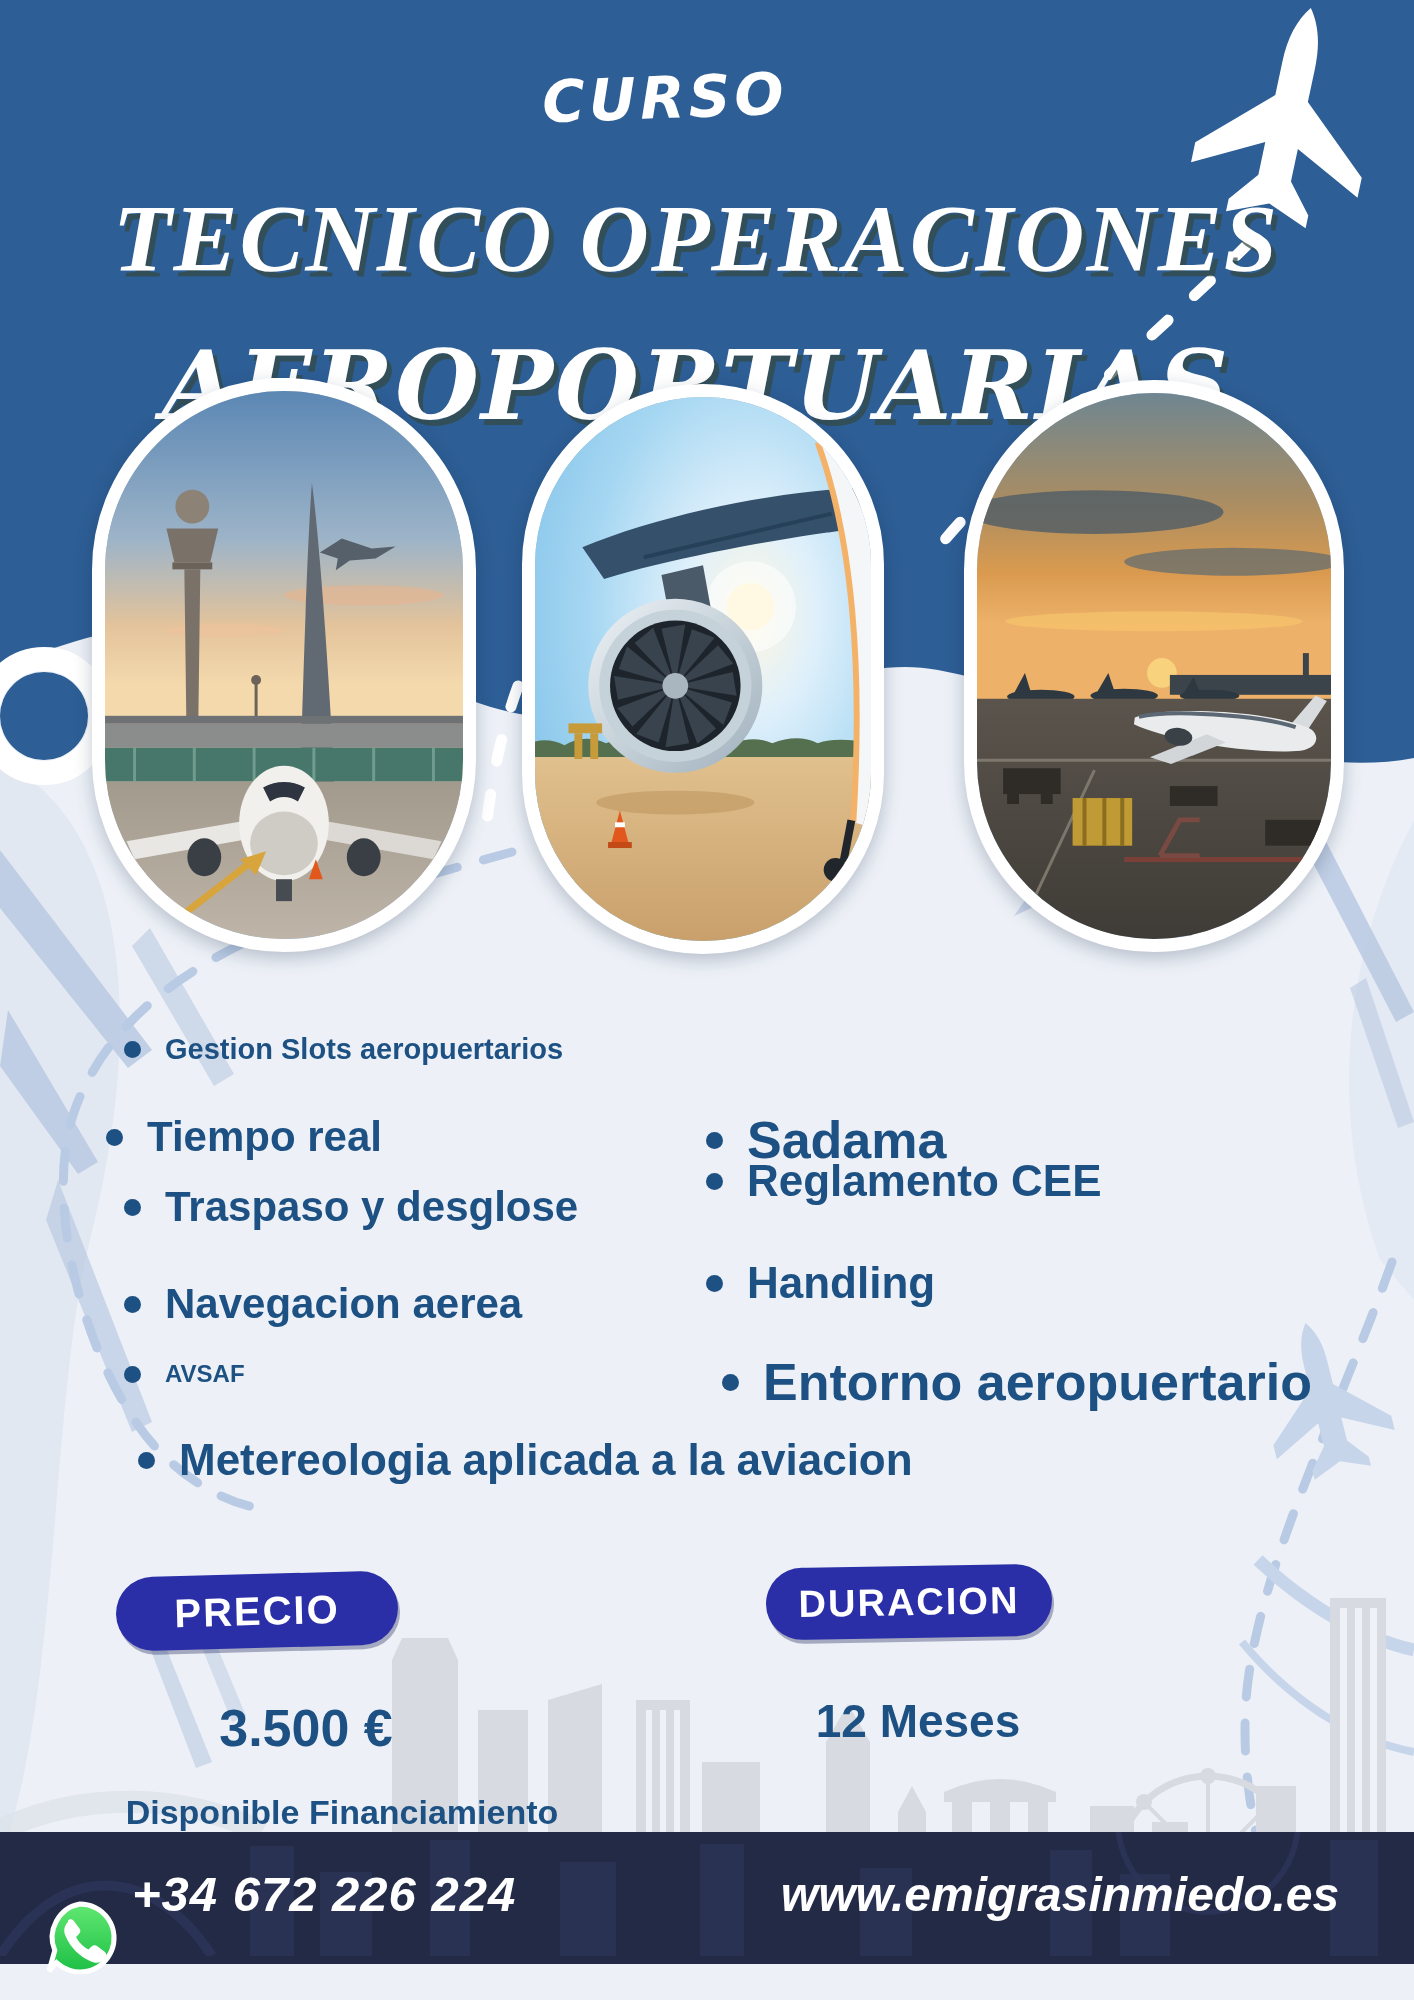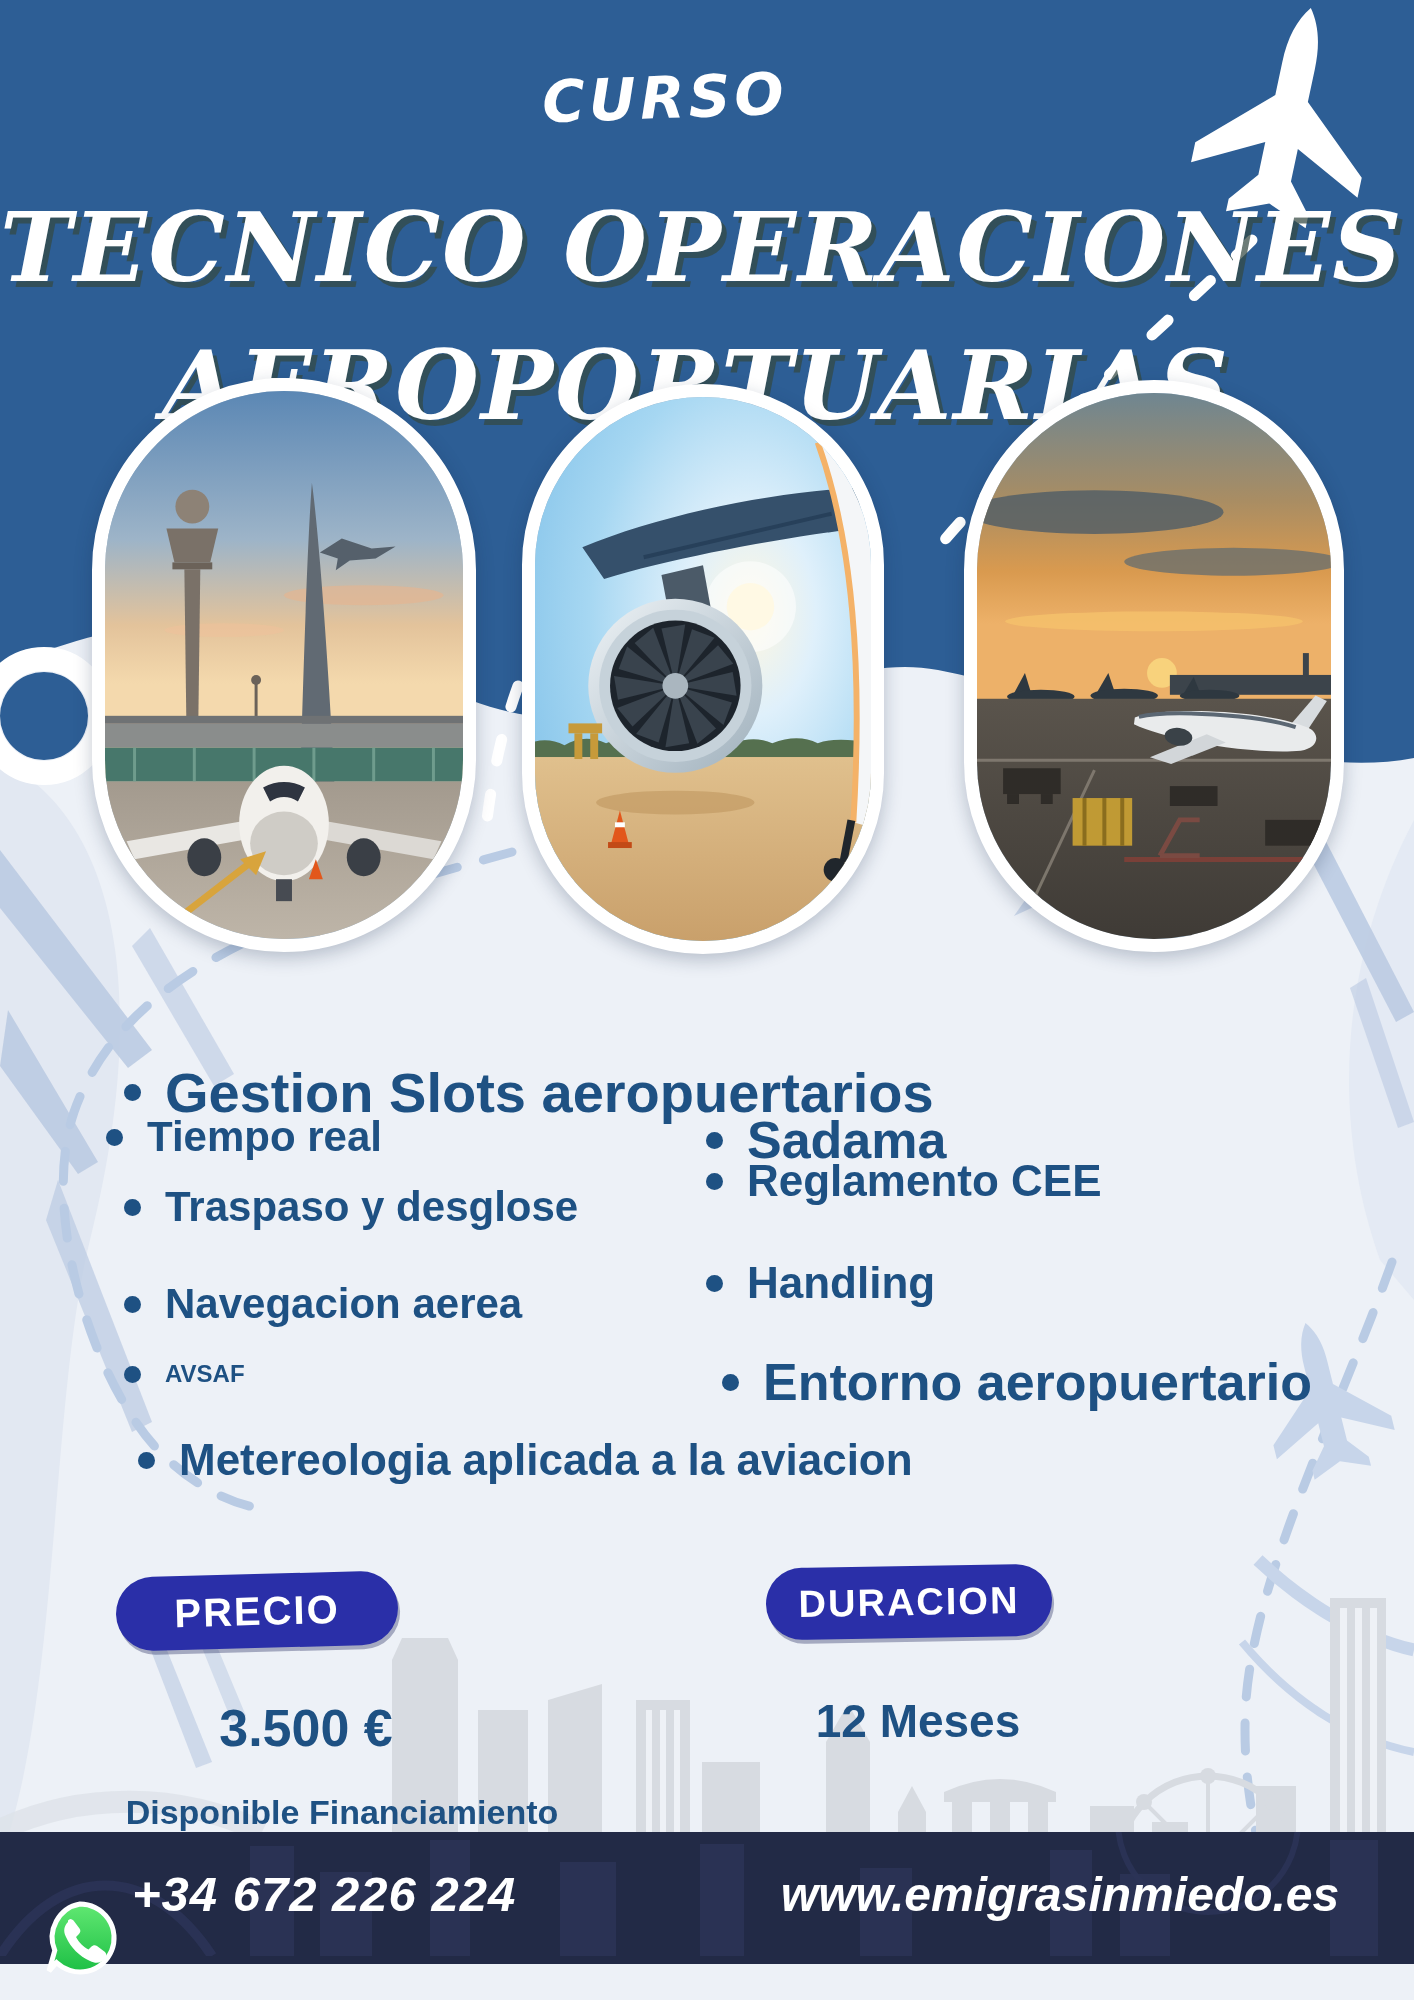--- a/index.html
+++ b/index.html
@@ -7,21 +7,21 @@
         background:#edf1f7;font-family:"Liberation Sans",sans-serif;}
   .abs{position:absolute;}
   svg{display:block;}
   
   .kicker{left:390px;top:64px;width:550px;text-align:center;color:#fff;
           font:italic 800 58px "DejaVu Sans",sans-serif;letter-spacing:4px;
           transform:rotate(-2deg);}
   .title{left:0;top:0;width:1392px;text-align:center;color:#fff;
          font:italic 700 96px "DejaVu Serif",serif;letter-spacing:2px;line-height:1;
          text-shadow:5px 6px 0 rgba(52,74,66,.72);white-space:nowrap;}
-  .title.l1{top:200px;}
+  .title.l1{top:191px;font-family:Liberation Serif, serif;}
   .title.l2{top:338px;}
   
   .oval{border:13px solid #ffffff;overflow:hidden;background:#9db4c8;
         box-shadow:0 6px 18px rgba(20,40,70,.25);}
   .oval svg{width:100%;height:100%;}
   .o1{left:92px; top:378px;width:358px;height:548px;border-radius:192px;}
   .o2{left:522px;top:384px;width:336px;height:544px;border-radius:182px;}
   .o3{left:964px;top:380px;width:354px;height:546px;border-radius:190px;}
   
   .topic{display:flex;align-items:center;gap:24px;color:#1e5183;
@@ -332,21 +332,21 @@
         <line x1="20" y1="-24" x2="20" y2="24" stroke="#8a6d1e" stroke-width="4"></line>
       </g>
 
       <g stroke="#7a4a42" stroke-width="5" fill="none">
         <path d="M186,466 L206,430 L226,430"></path>
           <path d="M186,466 L226,466"></path>
       </g>
     </svg>
   </div>
 
-  <div class="abs topic" style="left:124px;top:1060px;font-size:56px">
+  <div class="abs topic" style="left:124px;top:1033px;font-size:29px">
     <span class="dot"></span>
     <span>Gestion Slots aeropuertarios</span>
   </div>
   <div class="abs topic" style="left:106px;top:1113px">
     <span class="dot"></span>
     <span>Tiempo real</span>
   </div>
   <div class="abs topic" style="left:124px;top:1183px">
     <span class="dot"></span>
     <span>Traspaso y desglose</span>

